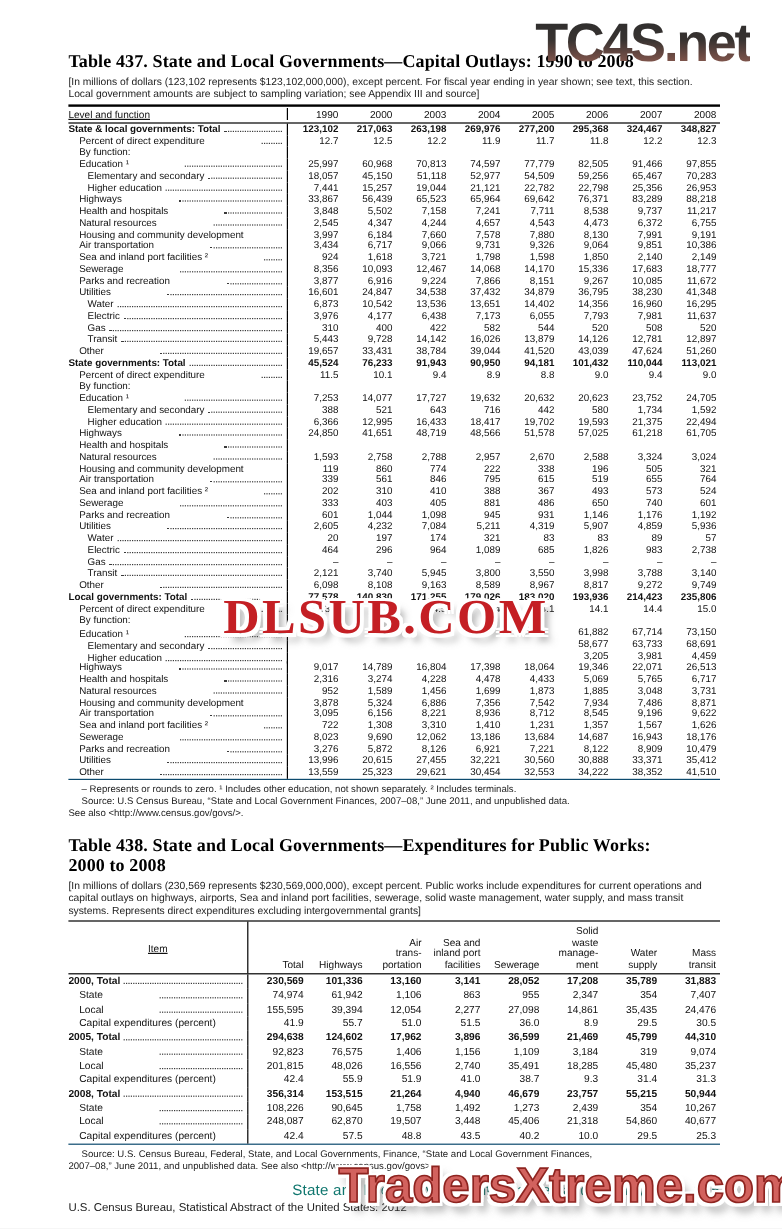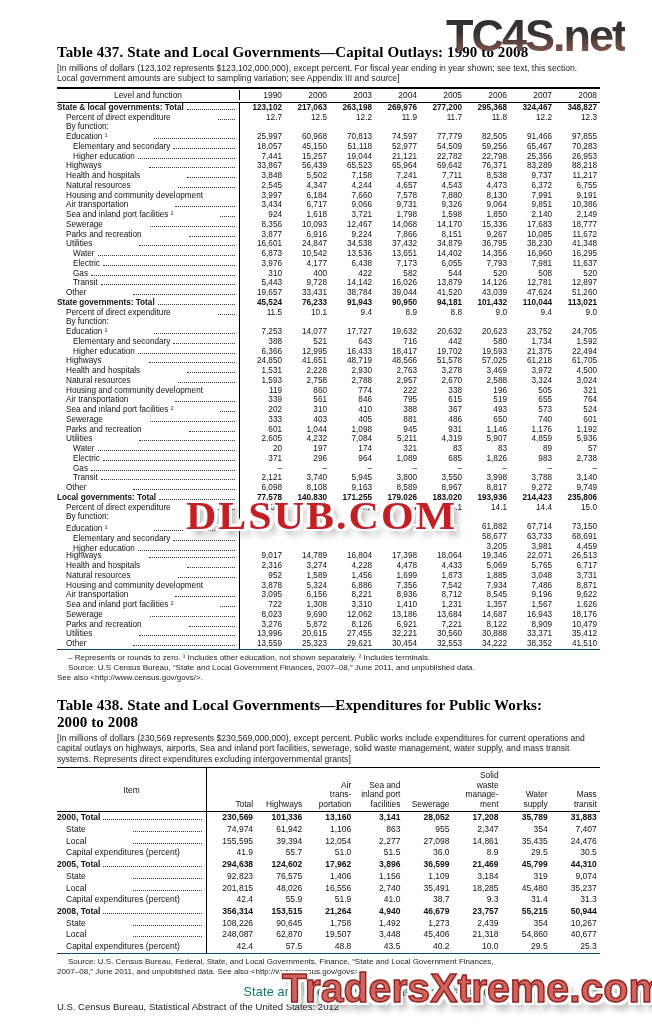--- a/index.html
+++ b/index.html
@@ -12,22 +12,22 @@
              line-height:17px;color:#000;letter-spacing:.1px;white-space:pre-line;}
   .title437{margin-top:44px;}
   .title438{margin-top:14px;}
   .note{font-size:8.6px;line-height:10.4px;color:#1c1c1c;margin-top:2px;}
 
   
   .dtable{width:100%;}
   .thead{display:flex;align-items:center;border-top:2px solid #000;border-bottom:1px solid #000;}
   .t437 .thead{height:13px;margin-top:3px;}
   .t438 .thead{border-top:1.5px solid #000;align-items:stretch;margin-top:3px;}
-  .hlabel{width:var(--lblw);border-right:1px solid #000;text-align:center;
-          font-size:8.4px;box-sizing:border-box;flex:none;}
+  .hlabel{width:var(--lblw);border-right:1px solid #000;
+          font-size:8.4px;box-sizing:border-box;flex:none;text-decoration:underline;}
   .t438 .hlabel{display:flex;align-items:center;justify-content:center;}
   .hcols{display:flex;flex:1;}
   .t438 .hcols{align-items:flex-end;padding:3px 0 2px;}
   .hnum{width:var(--colw);flex:none;text-align:right;padding-right:3px;font-size:8.4px;
         box-sizing:border-box;white-space:pre-line;line-height:9.6px;}
   .tbody{border-bottom:1px solid #0c4a6e;}
   .tr{display:flex;align-items:baseline;}
   .t437 .tr{height:9.75px;}
   .t438 .tr{height:11.7px;}
   .td.label{width:var(--lblw);border-right:1px solid #000;display:flex;align-items:baseline;
@@ -530,30 +530,20 @@
               <div class="num">57,025</div>
               <div class="num">61,218</div>
               <div class="num">61,705</div>
             </div>
         </div>
           <div class="tr">
           <div class="td label ind1">
             <span class="lbl">Health and hospitals</span>
             <span class="dots"></span>
           </div>
-          <div class="cells">
-              <div class="num">1,531</div>
-              <div class="num">2,228</div>
-              <div class="num">2,930</div>
-              <div class="num">2,763</div>
-              <div class="num">3,278</div>
-              <div class="num">3,469</div>
-              <div class="num">3,972</div>
-              <div class="num">4,500</div>
-            </div>
         </div>
           <div class="tr">
           <div class="td label ind1">
             <span class="lbl">Natural resources</span>
             <span class="dots"></span>
           </div>
           <div class="cells">
               <div class="num">1,593</div>
               <div class="num">2,758</div>
               <div class="num">2,788</div>
@@ -675,21 +665,21 @@
               <div class="num">89</div>
               <div class="num">57</div>
             </div>
         </div>
           <div class="tr">
           <div class="td label ind2">
             <span class="lbl">Electric</span>
             <span class="dots"></span>
           </div>
           <div class="cells">
-              <div class="num">371</div>
+              <div class="num">464</div>
               <div class="num">296</div>
               <div class="num">964</div>
               <div class="num">1,089</div>
               <div class="num">685</div>
               <div class="num">1,826</div>
               <div class="num">983</div>
               <div class="num">2,738</div>
             </div>
         </div>
           <div class="tr">

